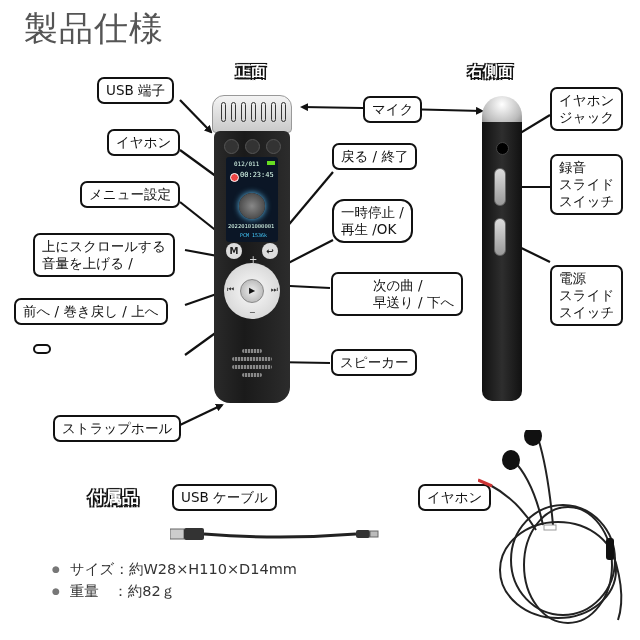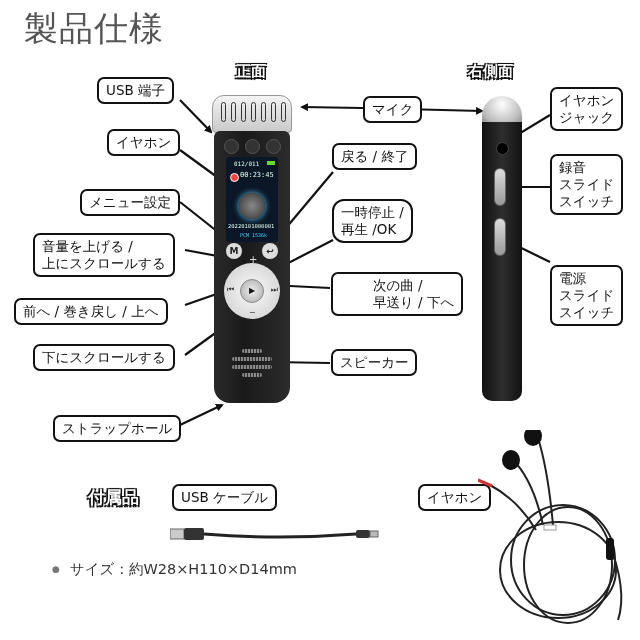--- a/index.html
+++ b/index.html
@@ -128,28 +128,27 @@
   <div class="cap"></div>
   <div class="body">
     <div class="jack"></div>
     <div class="switch" style="top:46px;"></div>
     <div class="switch" style="top:96px;"></div>
   </div>
 </div>
 
 <div class="callout" style="left:97px;top:77px;">USB 端子</div>
 <div class="callout" style="left:107px;top:129px;">イヤホン</div>
-<div class="callout" style="left:80px;top:181px;margin-top:8px;">メニュー設定</div>
+<div class="callout" style="left:80px;top:181px;">メニュー設定</div>
 <div class="callout" style="left:33px;top:233px;">
+  <div>上にスクロールする</div>
   <div>音量を上げる /</div>
-  <div>上にスクロールする</div>
 </div>
 <div class="callout" style="left:14px;top:298px;">前へ / 巻き戻し / 上へ</div>
 <div class="callout" style="left:33px;top:344px;">
-  <div>下にスクロールする</div>
 </div>
 <div class="callout" style="left:53px;top:415px;">ストラップホール</div>
 
 <div class="callout" style="left:363px;top:96px;">マイク</div>
 <div class="callout" style="left:332px;top:143px;">戻る / 終了</div>
 <div class="callout" style="left:332px;top:199px;border-radius:12px;">
   <div>一時停止 /</div>
   <div>再生 /OK</div>
 </div>
 <div class="callout" style="left:331px;top:272px;padding-left:40px;">
@@ -197,13 +196,14 @@
   </g>
   <ellipse cx="55" cy="6" rx="9" ry="10" fill="#111"></ellipse>
   <ellipse cx="33" cy="30" rx="9" ry="10" fill="#111"></ellipse>
   <line x1="0" y1="50" x2="14" y2="56" stroke="#c33" stroke-width="3"></line>
   <rect x="128" y="108" width="8" height="22" rx="3" fill="#111"></rect>
   <rect x="66" y="95" width="12" height="5" fill="#fff" stroke="#999"></rect>
 </svg>
 
 <div class="abs bullets">
   <div>サイズ：約W28×H110×D14mm</div>
+  <div>重量　：約82ｇ</div>
 </div>
 
 </body></html>

